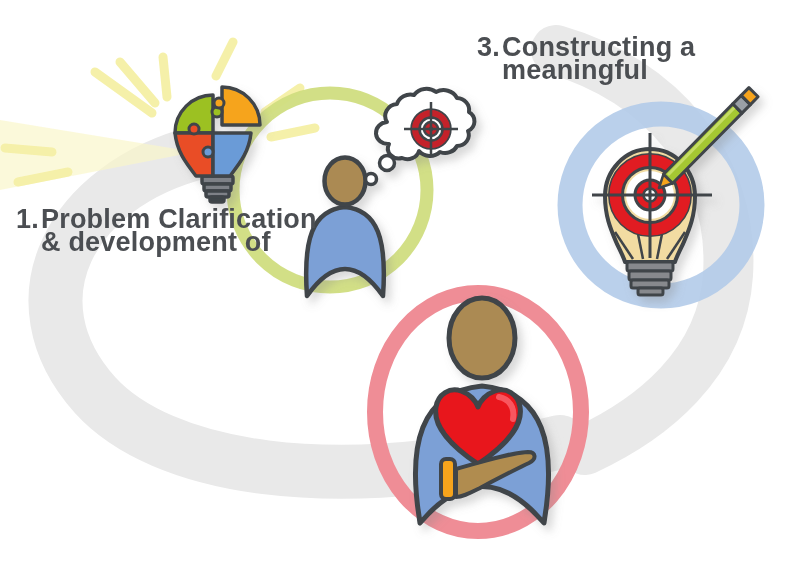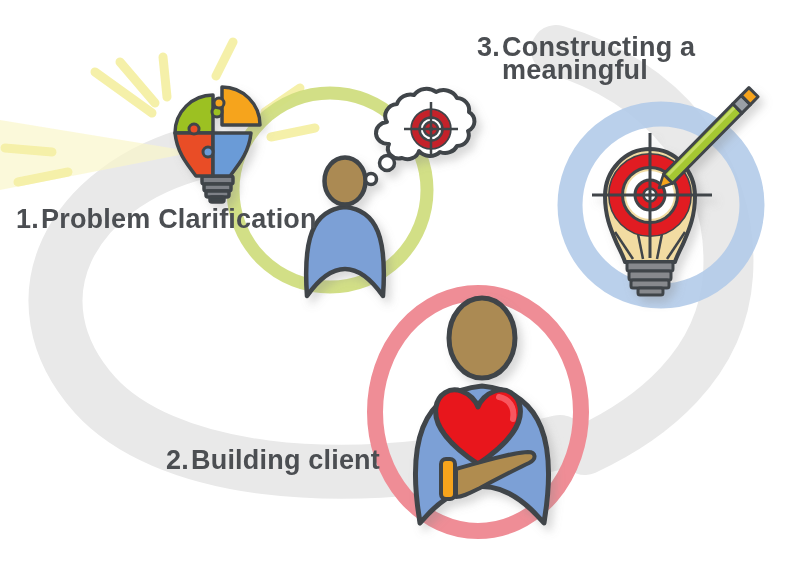--- a/index.html
+++ b/index.html
@@ -130,26 +130,24 @@
       <path fill="#b08c50" stroke-width="4" d="M 456,497 C 462,497 468,494 478,489 C 497,479 514,470 529,463 C 537,459 536,452 528,452
                C 510,453 484,461 456,469 Z"></path>
       <rect x="441" y="459" width="14" height="40" rx="5" fill="#f6a41f" stroke-width="4"></rect>
     </g>
   </svg>
 
   <div class="label label1">
     <div>
       <span class="num">1.</span><span>Problem Clarification</span>
     </div>
+    <div class="indent">&amp; development of</div>
   </div>
 
   <div class="label label2">
-    <div>
-      <span class="num">2.</span><span>Building client</span>
-    </div>
   </div>
 
   <div class="label label3">
     <div>
       <span class="num">3.</span><span>Constructing a</span>
     </div>
     <div class="indent">meaningful</div>
   </div>
 
 </div>

